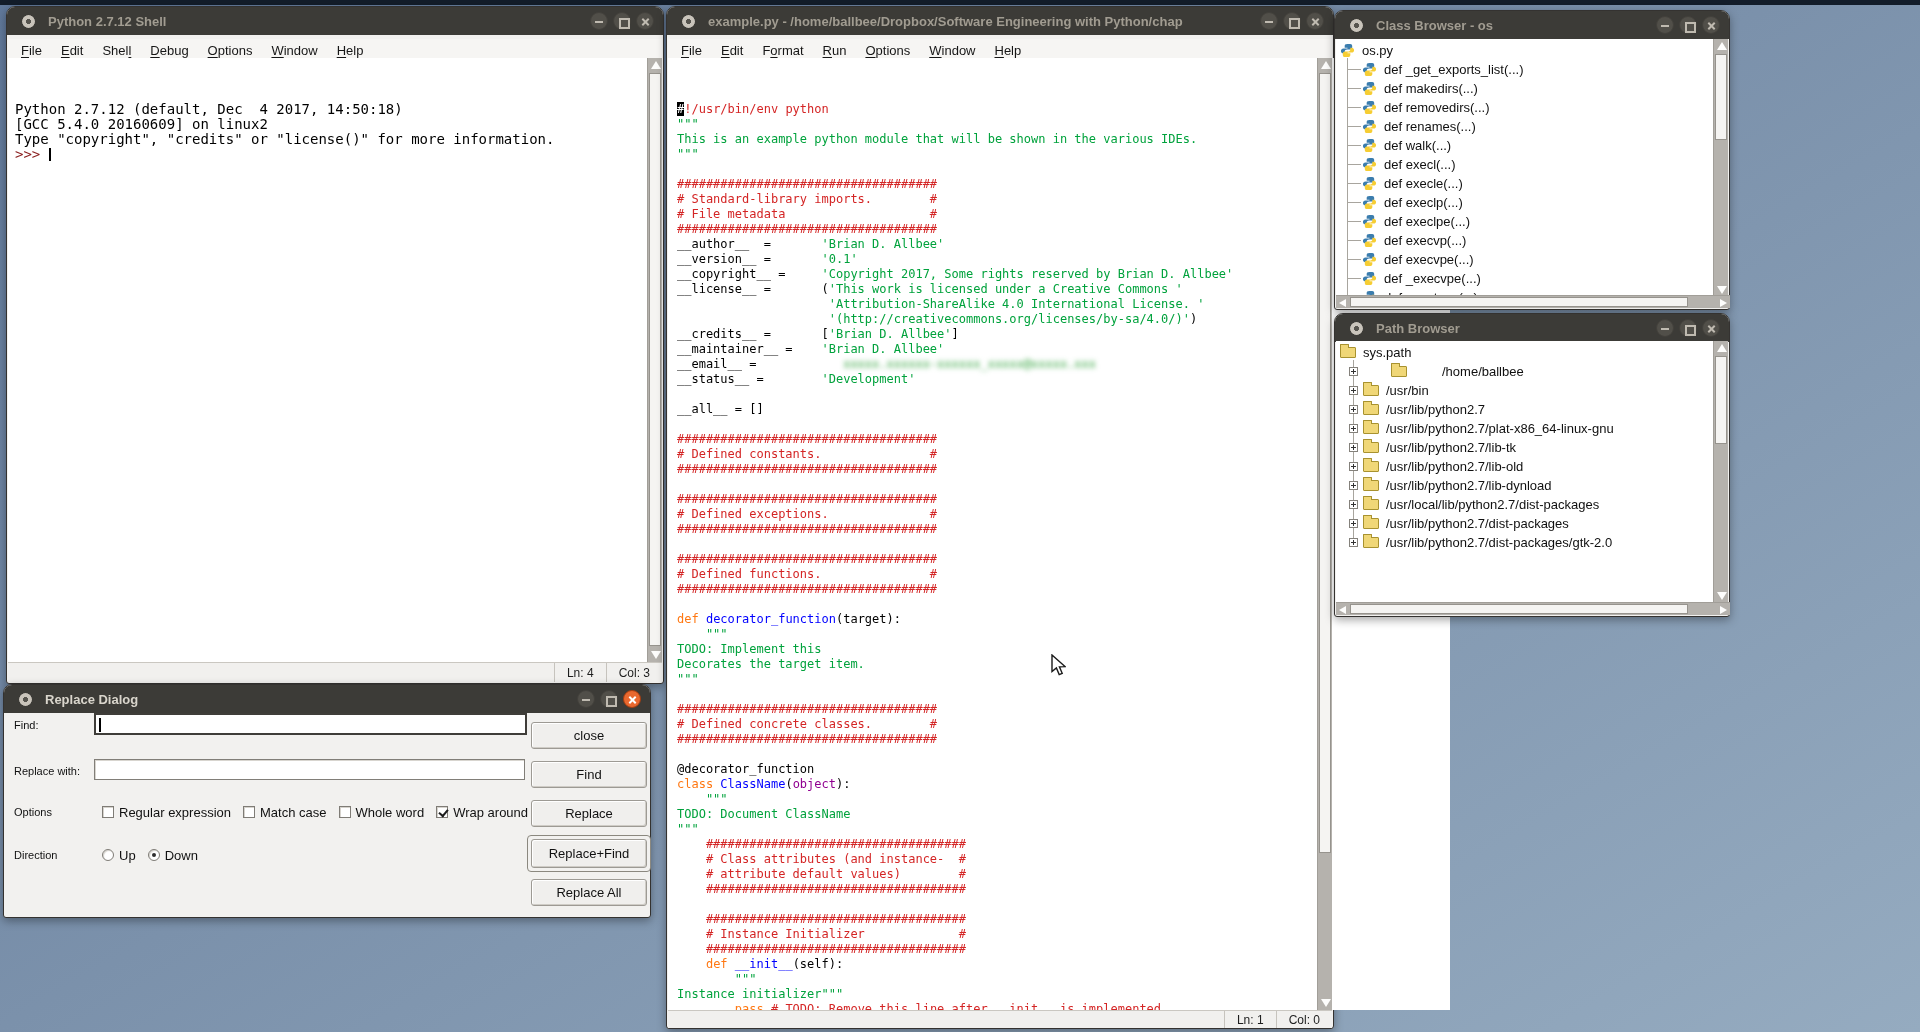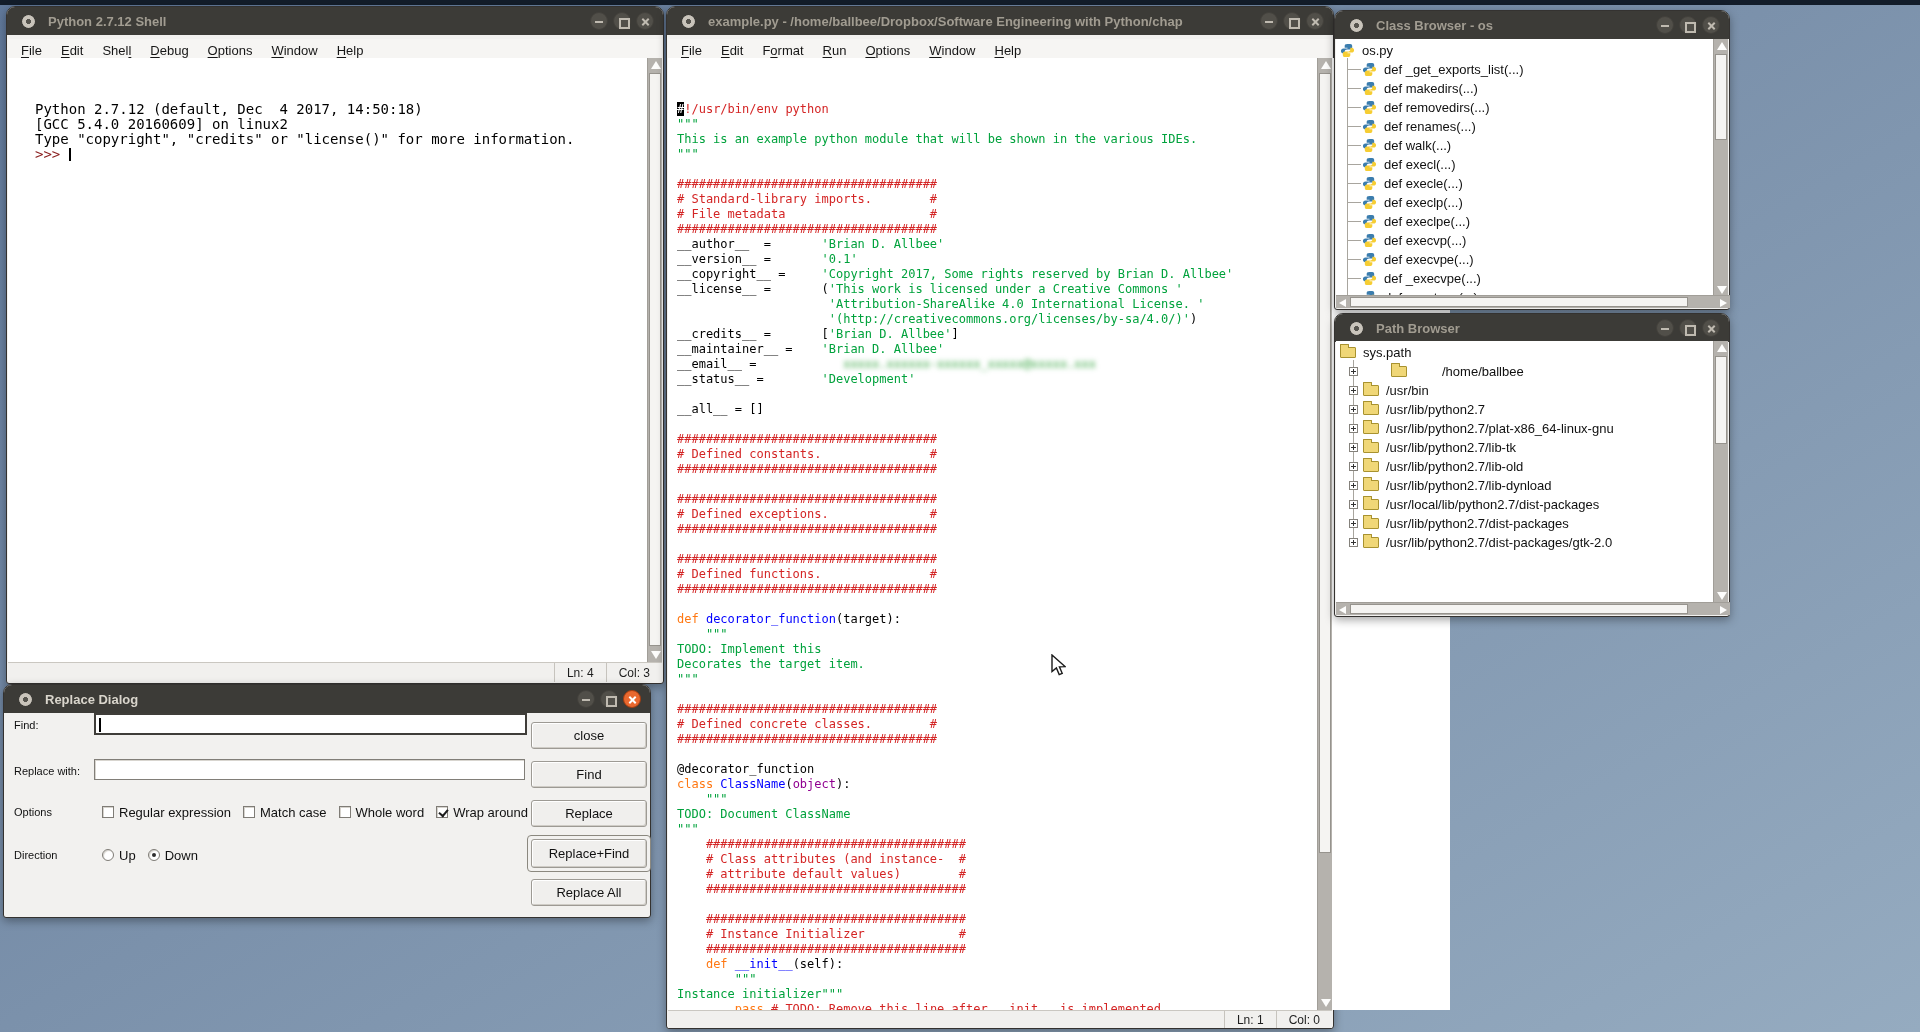--- a/index.html
+++ b/index.html
@@ -48,21 +48,21 @@
   .tri { width:0; height:0; position:absolute; }
   .tri-up   { left:2.5px; border-left:5px solid transparent; border-right:5px solid transparent; border-bottom:8px solid #fdfdfc; }
   .tri-down { left:2.5px; border-left:5px solid transparent; border-right:5px solid transparent; border-top:8px solid #fdfdfc; }
   .tri-left { top:2.5px; border-top:4px solid transparent; border-bottom:4px solid transparent; border-right:7px solid #fdfdfc; }
   .tri-right{ top:2.5px; border-top:4px solid transparent; border-bottom:4px solid transparent; border-left:7px solid #fdfdfc; }
 
   
   .codearea { font-family:"DejaVu Sans Mono", monospace; white-space:pre; color:#000; }
   .code-line { height:15px; line-height:15px; }
   #editor-code { font-size:12px; padding:6px 0 0 9px; }
-  #shell-code  { font-size:14px; padding:6px 0 0 7px;margin-left:20px; }
+  #shell-code  { font-size:14px; padding:6px 0 0 7px; }
   .sg-t { color:#000; }
   .sg-c { color:var(--c-comment,#d42525); }
   .sg-s { color:var(--c-string,#00a23c); }
   .sg-k { color:var(--c-keyword,#ff7711); }
   .sg-d { color:var(--c-definition,#0000ff); }
   .sg-b { color:var(--c-builtin,#900090); }
   .sg-p { color:var(--c-prompt,#8b2020); }
   .sg-K { background:#000; color:#fff; }
   .sg-blur { color:#2fa23a; filter:blur(2.6px); }
   .caret { display:inline-block; width:2px; height:13px; background:#000; vertical-align:-2px; }

